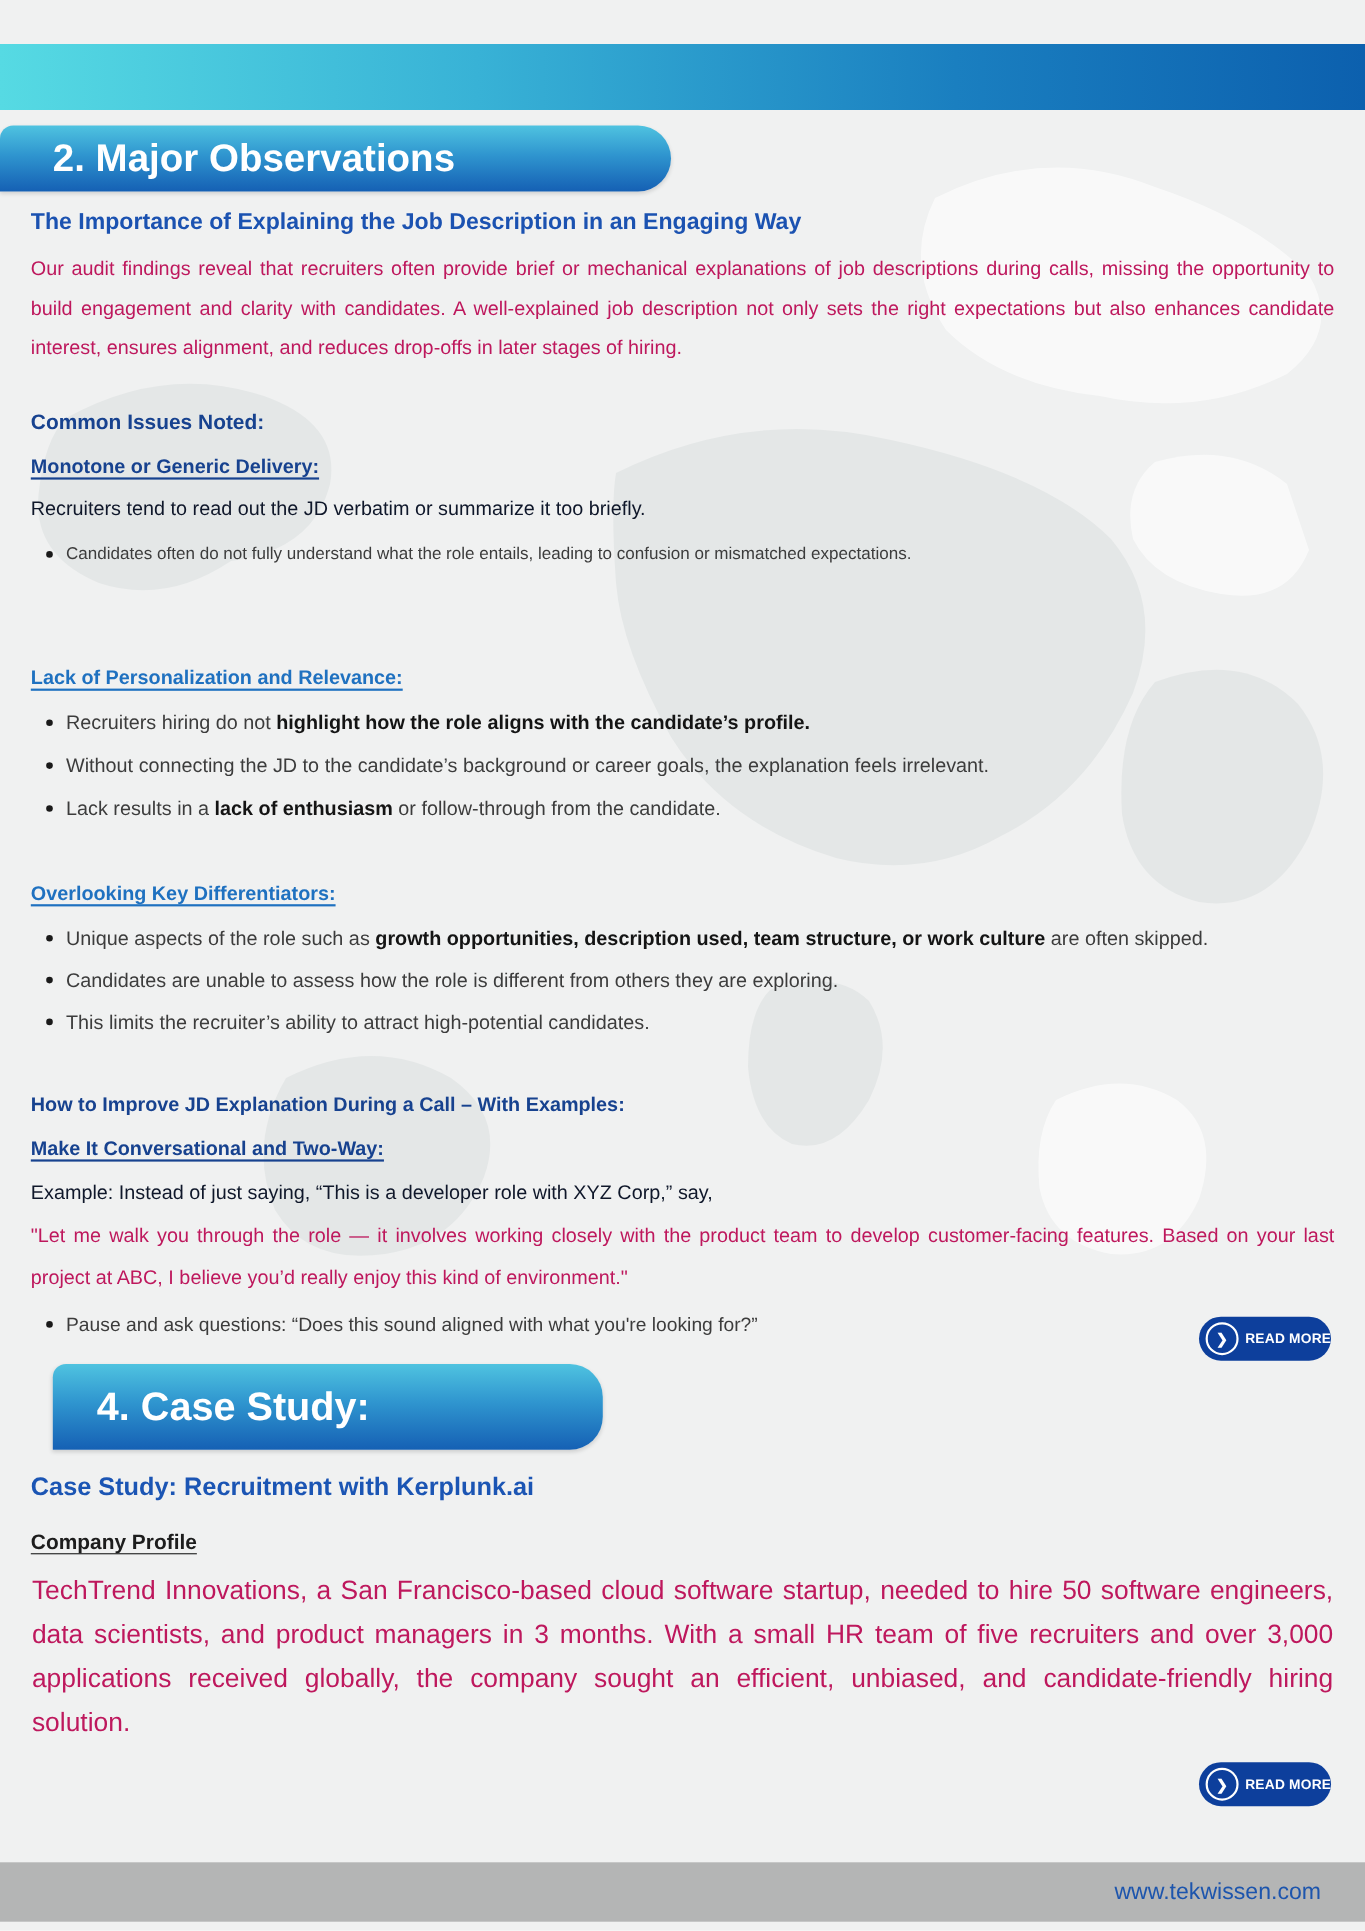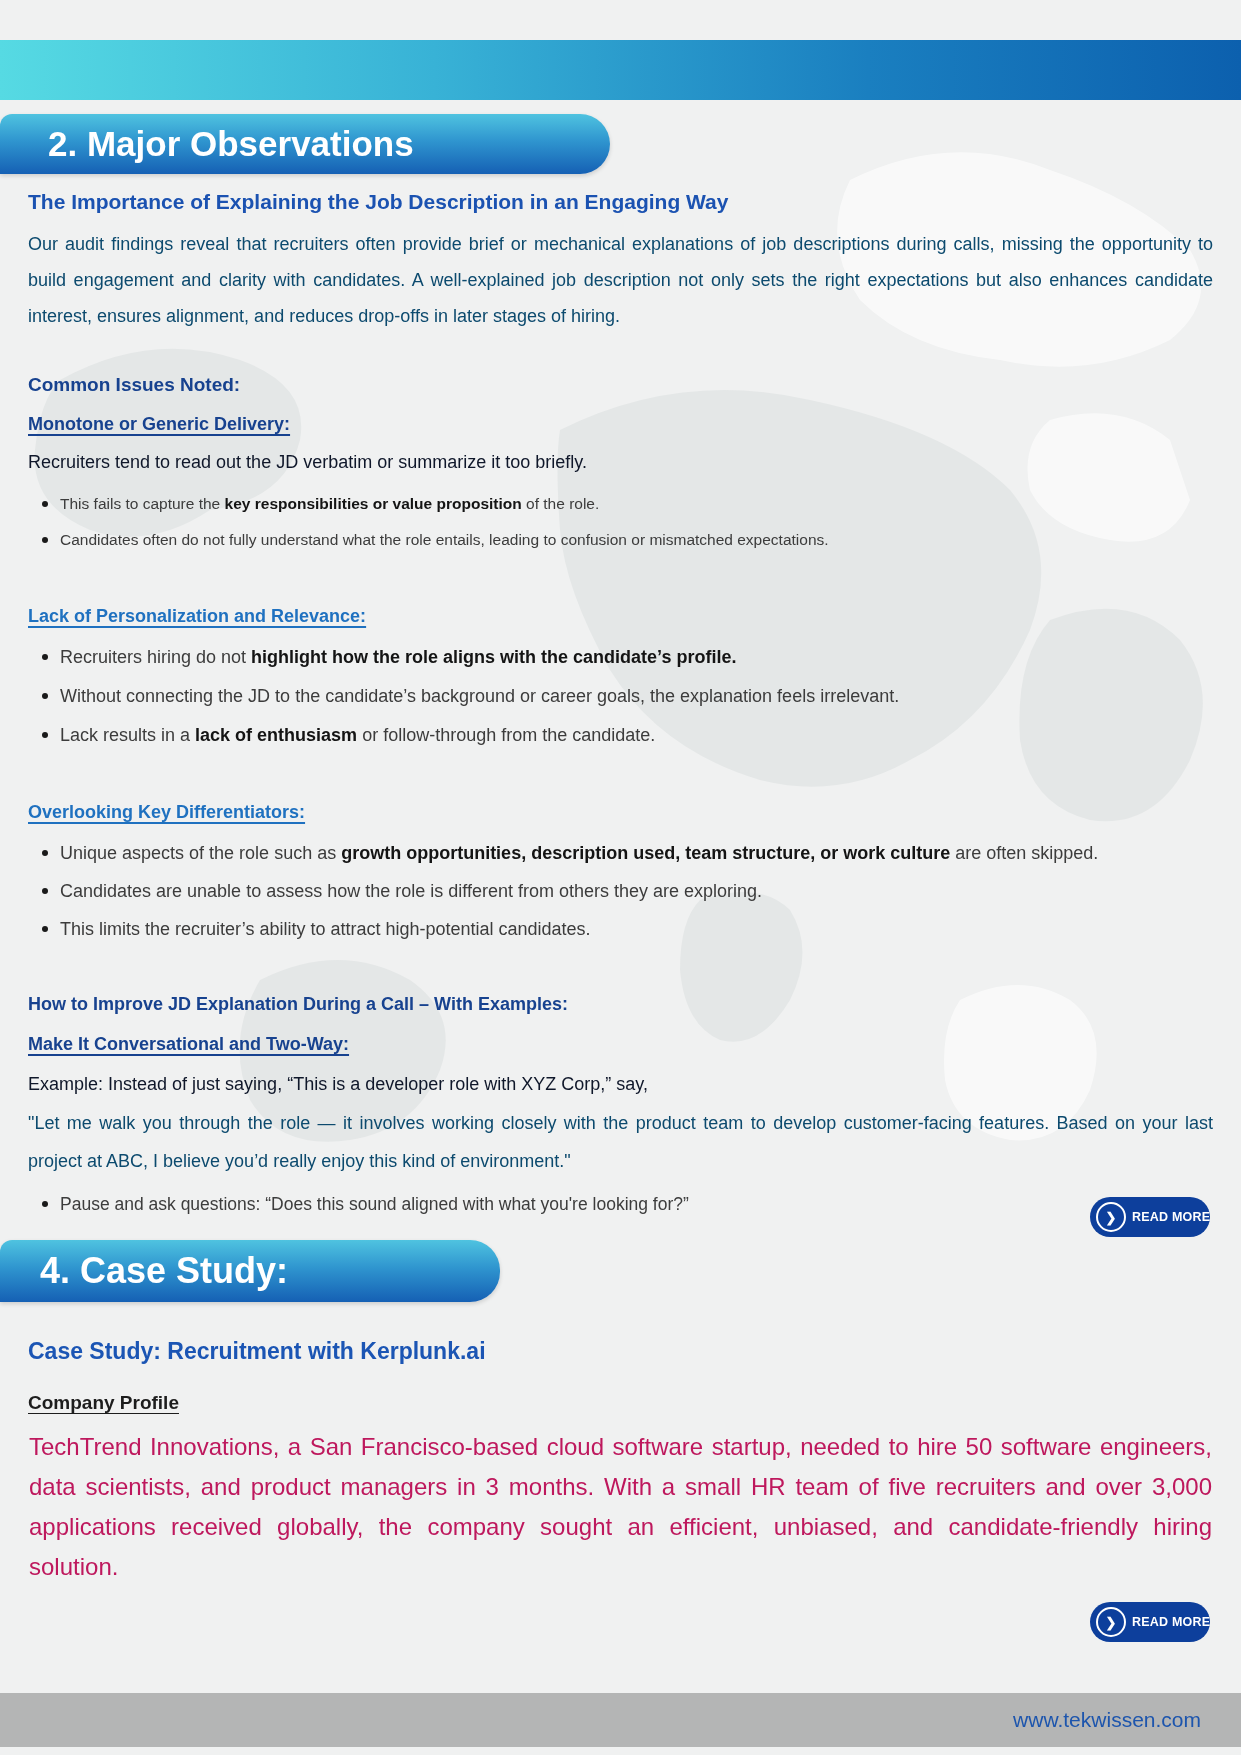--- a/index.html
+++ b/index.html
@@ -8,30 +8,30 @@
   .map{position:absolute;top:0;left:0;pointer-events:none;}
 
   .topbar{position:absolute;top:40px;left:0;width:1241px;height:60px;
     background:linear-gradient(90deg,#56dae3 0%,#38b2d6 35%,#1a7fc0 70%,#0c60ae 100%);}
 
   .banner{position:absolute;left:0;height:60px;
     background:linear-gradient(180deg,#4fc3e0 0%,#2f95cf 45%,#1560b4 100%);
     border-radius:12px 30px 30px 0;color:#ffffff;font-weight:700;
     display:flex;align-items:center;box-shadow:0 2px 4px rgba(0,0,0,.15);}
   .banner1{top:114px;width:562px;font-size:35px;padding-left:48px;}
-  .banner2{top:1240px;width:460px;height:62px;font-size:36px;padding-left:40px;}
+  .banner2{top:1240px;width:460px;height:78px;font-size:36px;padding-left:40px;margin-left:48px;}
 
   .abs{position:absolute;left:28px;right:28px;}
   .h-imp{font-size:21px;font-weight:700;color:#1b52b1;}
   .h-navy{font-size:19px;font-weight:700;color:#17428f;}
   .h-sub{font-size:18px;font-weight:700;}
   .navy{color:#17428f;}
   .bright{color:#1f71c0;}
   .u{text-decoration:underline;text-underline-offset:4px;text-decoration-thickness:2px;}
-  .para{font-size:18px;color:#0c4a6e;line-height:36px;margin:0;}
+  .para{font-size:18px;color:#be185d;line-height:36px;margin:0;}
   .lead{font-size:18px;color:#0f172a;}
   .justify{text-align:justify;}
   .case-heading{font-size:23px;font-weight:700;color:#1b55b4;}
   .company{font-size:19px;font-weight:700;color:#1d1d1d;text-decoration:underline;text-underline-offset:4px;}
   .case-body{font-size:24px;color:#be185d;line-height:40px;margin:1px;}
 
   .b-row{display:flex;align-items:flex-start;}
   .dot{flex:0 0 6px;width:6px;height:6px;border-radius:50%;background:#1a1a1a;margin-left:14px;margin-right:12px;}
   .b-text{flex:1;color:#3c3c3c;}
   .b-text b{color:#141414;}
@@ -88,24 +88,20 @@
 
   <p class="abs para justify" style="top:226px">Our audit findings reveal that recruiters often provide brief or mechanical explanations of job descriptions during calls, missing the opportunity to build engagement and clarity with candidates. A well-explained job description not only sets the right expectations but also enhances candidate interest, ensures alignment, and reduces drop-offs in later stages of hiring.</p>
 
   <div class="abs h-navy" style="top:374px">Common Issues Noted:</div>
 
   <div class="abs h-sub navy u" style="top:414px">Monotone or Generic Delivery:</div>
 
   <div class="abs lead" style="top:452px">Recruiters tend to read out the JD verbatim or summarize it too briefly.</div>
 
   <div class="abs bullets-sm" style="top:494px">
-    <div class="b-row">
-      <span class="dot"></span>
-      <span class="b-text"><span>This fails to capture the </span><b>key responsibilities or value proposition</b><span> of the role.</span></span>
-    </div>
     <div class="b-row">
       <span class="dot"></span>
       <span class="b-text"><span>Candidates often do not fully understand what the role entails, leading to confusion or mismatched expectations.</span><b></b><span></span></span>
     </div>
   </div>
 
   <div class="abs h-sub bright u" style="top:606px">Lack of Personalization and Relevance:</div>
 
   <div class="abs bullets-md" style="top:644px">
     <div class="b-row">

